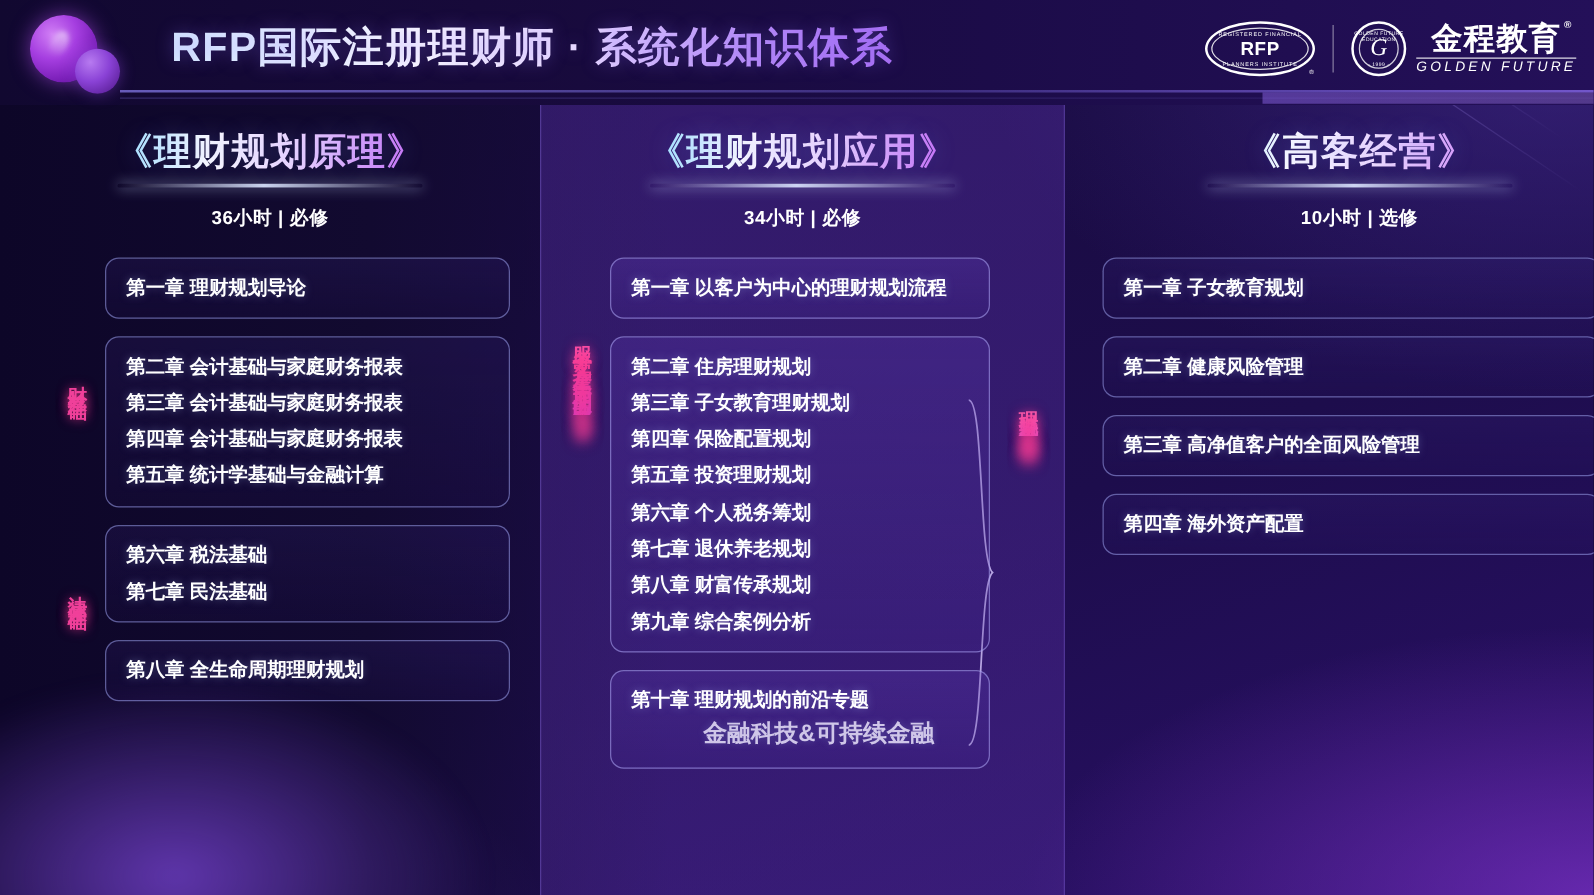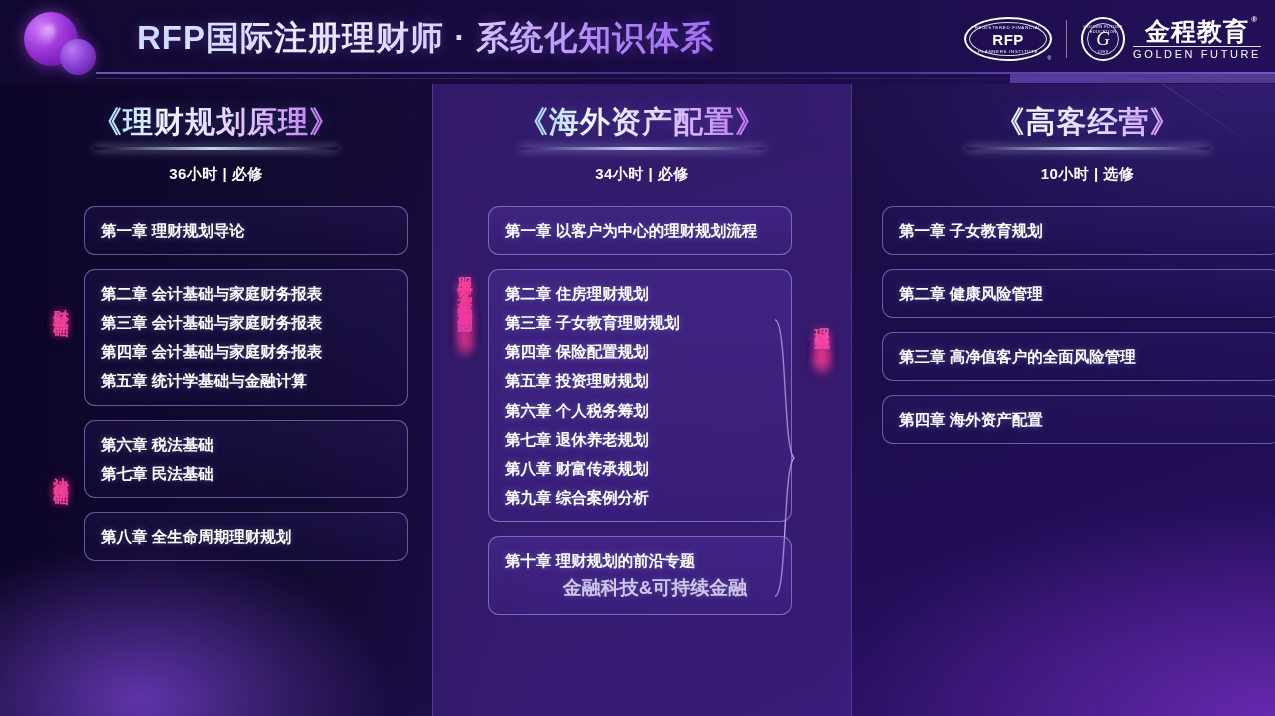--- a/index.html
+++ b/index.html
@@ -123,21 +123,21 @@
     border:1px solid rgba(255,255,255,.8); border-radius:50%;
   }
   .gf-g{ font-size:19px; color:#fff; font-family:"Liberation Serif",serif; font-style:italic; z-index:2; }
   .gf-ring-top,.gf-ring-bot{
     position:absolute; left:0; right:0; text-align:center; font-size:4px; color:#fff; letter-spacing:.4px; z-index:2;
   }
   .gf-ring-top{ top:5px; } .gf-ring-bot{ bottom:5px; }
   .gf-text{ display:flex; flex-direction:column; align-items:center; }
   .gf-cn{ font-size:25px; font-weight:bold; color:#fff; letter-spacing:1px; position:relative; line-height:1.05; }
   .gf-reg{ position:absolute; right:-9px; top:-2px; font-size:8px; }
-  .gf-en{ font-size:11px; color:#fff; letter-spacing:2.6px; border-top:1px solid rgba(255,255,255,.85); padding-top:1px; margin-top:2px; }
+  .gf-en{ font-size:11px; color:#fff; letter-spacing:2.6px; border-top:1px solid rgba(255,255,255,.85); padding-top:1px; margin-top:2px;font-style:italic; }
 
   
   #columns{ position:absolute; left:0; top:84px; width:100%; height:632px; z-index:5; }
   .col{ position:absolute; top:0; height:100%; }
   .col-1{ left:0;    width:432px; }
   .col-2{ left:432px; width:420px; background:linear-gradient(180deg,rgba(74,40,145,.52),rgba(86,46,160,.40)); }
   .col-3{ left:852px; width:471px; }
   .col-2:before{ content:""; position:absolute; left:0; top:0; bottom:0; width:1px; background:rgba(160,130,255,.30); }
   .col-2:after { content:""; position:absolute; right:0; top:0; bottom:0; width:1px; background:rgba(160,130,255,.25); }
 
@@ -281,21 +281,21 @@
         <div class="ch">第七章 民法基础</div>
       </div>
       <div class="box">
         <div class="ch">第八章 全生命周期理财规划</div>
       </div>
     </div>
   </div>
 
   <div class="col col-2">
     <div class="col-head">
-      <div class="col-title">《海外资产配置》</div>
+      <div class="col-title">《理财规划应用》</div>
       <div class="col-divider"></div>
       <div class="col-meta">34小时 | 必修</div>
     </div>
     <div class="groups c2-body">
       <div class="vlabel vl-c2-left">服务于客户全生命周期的理财规划需求</div>
       <div class="vlabel vl-c2-right">理财规划全生命周期模型</div>
 
       <svg class="brace" viewBox="0 0 22 280" preserveAspectRatio="none">
         <path d="M1 2 C13 2 9 130 20 140 C9 150 13 278 1 278" fill="none" stroke="#cdbcf5" stroke-width="1.4" opacity="0.85"></path>
       </svg>

